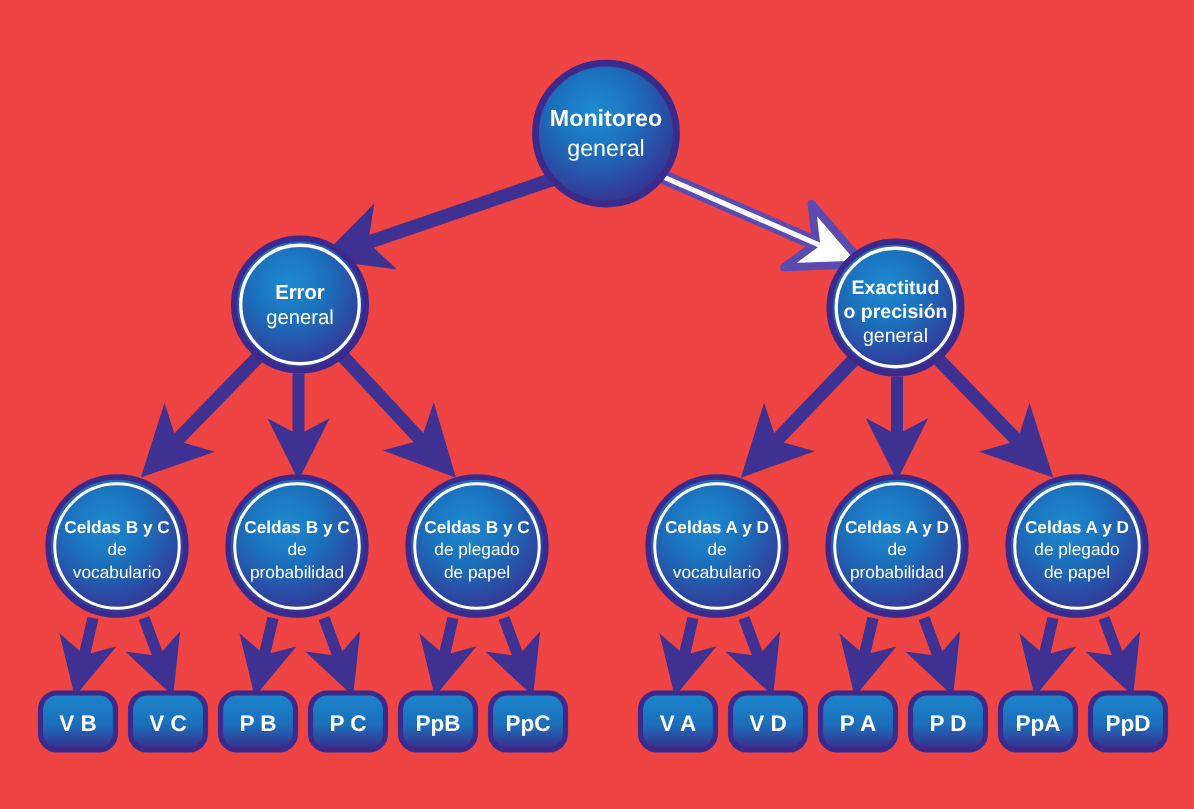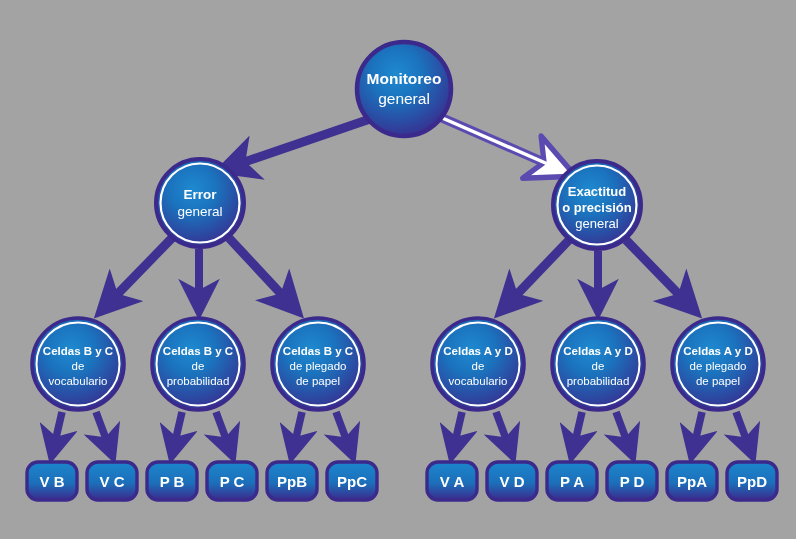--- a/index.html
+++ b/index.html
@@ -10,21 +10,21 @@
   body {
     width: 796px;
     height: 539px;
     font-family: "Liberation Sans", sans-serif;
     overflow: hidden;
   }
   #diagram-root {
     position: relative;
     width: 796px;
     height: 539px;
-    background: #a3a3a3;
+    background: #ef4444;
   }
   svg#diagram-svg {
     display: block;
     width: 796px;
     height: 539px;
   }
   text {
     font-family: "Liberation Sans", sans-serif;
     fill: #ffffff;
   }

